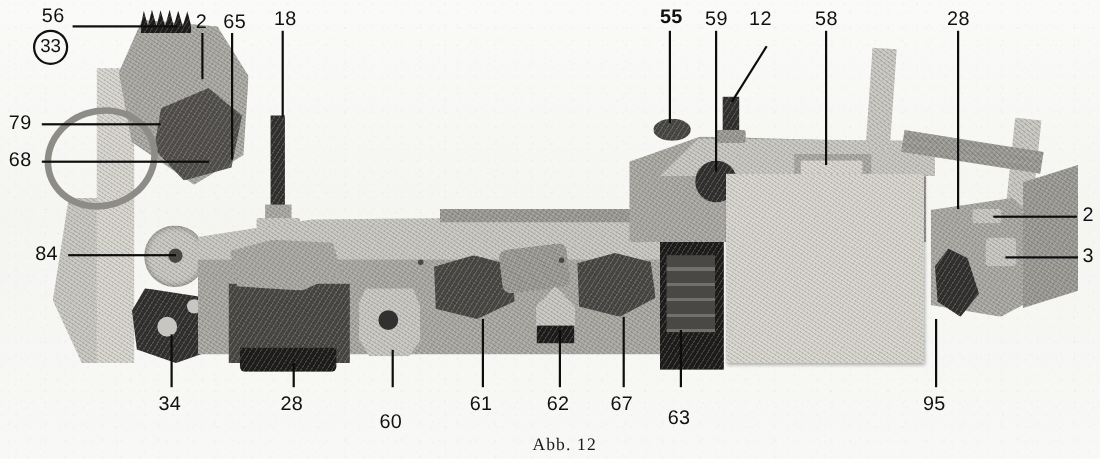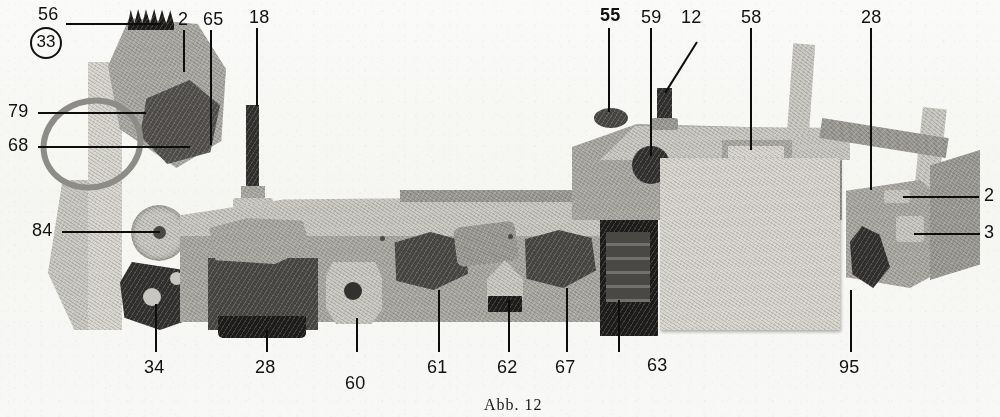--- a/index.html
+++ b/index.html
@@ -254,19 +254,19 @@
 
     <span class="label" style="left:984px; top:186px;">2</span>
     <span class="label" style="left:984px; top:223px;">3</span>
 
     <span class="label" style="left:144px; top:358px;">34</span>
     <span class="label" style="left:255px; top:358px;">28</span>
     <span class="label" style="left:345px; top:374px;">60</span>
     <span class="label" style="left:427px; top:358px;">61</span>
     <span class="label" style="left:497px; top:358px;">62</span>
     <span class="label" style="left:555px; top:358px;">67</span>
-    <span class="label" style="left:607px; top:356px;margin-left:40px;">63</span>
+    <span class="label" style="left:607px; top:370px;">63</span>
     <span class="label" style="left:839px; top:358px;">95</span>
   </div>
 
   <span class="caption" style="left:484px; top:396px;">Abb. 12</span>
 
 </div>
 
 </body></html>

